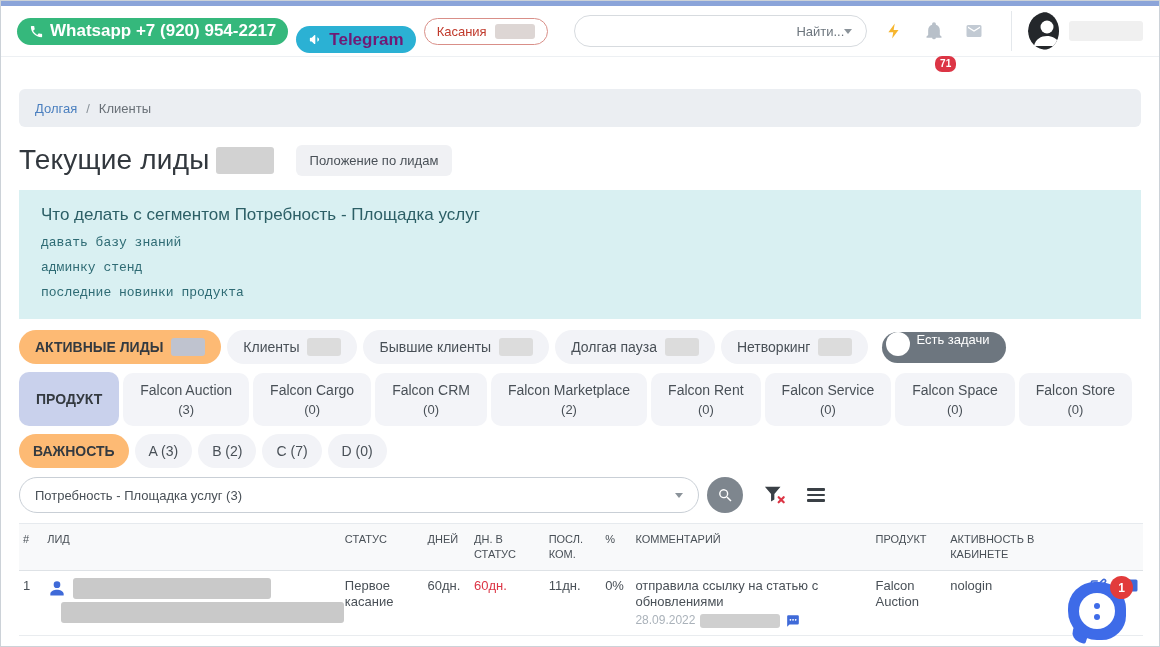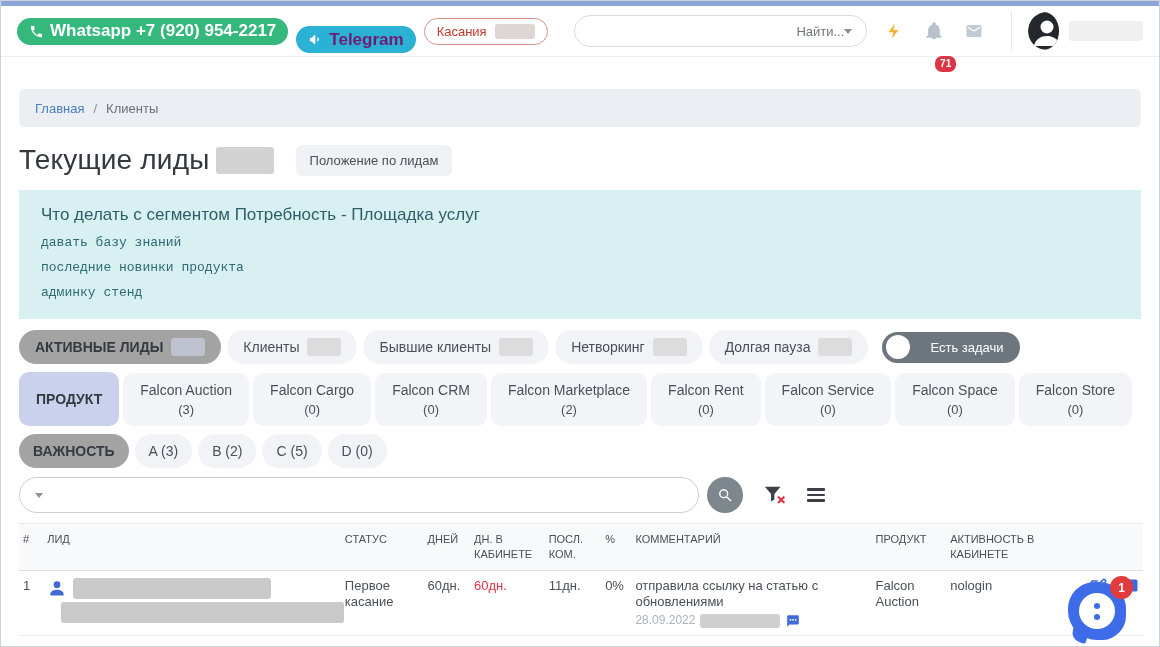--- a/index.html
+++ b/index.html
@@ -54,25 +54,25 @@
   
   .infobox { margin:14px 18px 0; background:#d9f0f2; border-radius:0; padding:15px 22px 19px; }
   .ib-title { font-size:17px; color:#2c5f66; }
   .ib-item { font-size:13px; color:#2e6b74; margin-top:10px;font-family:Liberation Mono, monospace; }
 
   
   .tabsrow { display:flex; align-items:center; margin:11px 18px 0; gap:6px; }
   .pill-tab { display:inline-flex; align-items:center; gap:8px; height:34px; padding:0 16px;
               border:none; border-radius:17px; background:#f2f3f7; color:#495057; font-size:14px;
               cursor:pointer; white-space:nowrap; font-family:"Liberation Sans", sans-serif; }
-  .pill-tab.active { background:#a3a3a3; color:#343a40; font-weight:bold; }
+  .pill-tab.active { background:#fdba74; color:#343a40; font-weight:bold; }
   .b-cnt { width:34px; height:18px; background:#dcdcdc; }
   .pill-tab.active .b-cnt { background:#bfc3cf; }
-  .toggle { display:inline-flex; align-items:center; height:31px; padding:0 16px 0 4px;
-            background:#6d767f; border-radius:16px; margin-left:8px; cursor:pointer; gap:20px; }
+  .toggle { display:inline-flex; height:31px; padding:0 16px 0 4px;
+            background:#6d767f; border-radius:16px; margin-left:8px; cursor:pointer; gap:6px; }
   .knob { width:24px; height:24px; background:#fff; border-radius:50%; }
   .toggle-label { color:#fff; font-size:13px; white-space:nowrap; }
 
   .tabsrow.products { margin-top:8px; gap:4px; }
   .prod-tab { border:none; border-radius:10px; background:#f3f4f8; color:#495057;
               padding:9px 17px; font-size:14px; text-align:center; cursor:pointer;
               font-family:"Liberation Sans", sans-serif; }
   .prod-tab.label { background:#c9d1ec; color:#343a40; font-weight:bold; height:54px;
                     display:inline-flex; align-items:center; border-radius:10px; }
   .prod-tab .pname { display:block; }
@@ -173,57 +173,57 @@
         <circle cx="19" cy="19" r="19" fill="#24272b"></circle>
         <circle cx="19" cy="15" r="6.5" fill="#fff"></circle>
         <path d="M6 34c1.5-7 7-10 13-10s11.5 3 13 10z" fill="#fff"></path>
         <path d="M12 13c0-5 3-8 7-8s7 3 7 8c0 1.5-.4 2.5-1 3.4-.3-3-1-4.4-2.5-4.4-2 0-4.5 1-7 1-1.7 0-2.6 1.5-2.7 3.6-.5-.9-.8-2-.8-3.6z" fill="#24272b" opacity="0"></path>
       </svg>
     </span>
     <span class="blur b-name"></span>
   </header>
 
   <nav class="breadcrumb">
-    <a>Главная</a>
+    <a>Долгая</a>
     <span class="sep">/</span>
     <span class="cur">Клиенты</span>
   </nav>
 
   <div class="titlerow">
     <h1>Текущие лиды</h1>
     <span class="blur b-title"></span>
     <button class="btn-light">Положение по лидам</button>
   </div>
 
   <section class="infobox">
     <div class="ib-title">Что делать с сегментом Потребность - Площадка услуг</div>
     <div class="ib-item">давать базу знаний</div>
+    <div class="ib-item">админку стенд</div>
     <div class="ib-item">последние новинки продукта</div>
-    <div class="ib-item">админку стенд</div>
   </section>
 
   <div class="tabsrow">
     <button class="pill-tab active">
       <span>АКТИВНЫЕ ЛИДЫ</span>
       <span class="blur b-cnt"></span>
     </button>
     <button class="pill-tab">
       <span>Клиенты</span>
       <span class="blur b-cnt"></span>
     </button>
     <button class="pill-tab">
       <span>Бывшие клиенты</span>
       <span class="blur b-cnt"></span>
     </button>
     <button class="pill-tab">
+      <span>Долгая пауза</span>
+      <span class="blur b-cnt"></span>
+    </button>
+    <button class="pill-tab">
       <span>Нетворкинг</span>
-      <span class="blur b-cnt"></span>
-    </button>
-    <button class="pill-tab">
-      <span>Долгая пауза</span>
       <span class="blur b-cnt"></span>
     </button>
     <div class="toggle">
       <span class="knob"></span>
       <span class="toggle-label">Есть задачи</span>
     </div>
   </div>
 
   <div class="tabsrow products">
     <button class="prod-tab label">ПРОДУКТ</button>
@@ -258,26 +258,27 @@
     <button class="prod-tab">
       <span class="pname">Falcon Store</span>
       <span class="pcount">(0)</span>
     </button>
   </div>
 
   <div class="tabsrow importance">
     <button class="pill-tab active">ВАЖНОСТЬ</button>
     <button class="pill-tab">A (3)</button>
     <button class="pill-tab">B (2)</button>
-    <button class="pill-tab">C (5)</button>
+    <button class="pill-tab">C (7)</button>
     <button class="pill-tab">D (0)</button>
   </div>
 
   <div class="filterrow">
     <div class="select">
+      <span class="sel-text">Потребность - Площадка услуг (3)</span>
       <span class="caret"></span>
     </div>
     <button class="roundbtn">
       <svg width="17" height="17" viewBox="0 0 24 24" fill="#fff">
           <path d="M15.5 14h-.8l-.3-.3a6.5 6.5 0 1 0-.7.7l.3.3v.8l5 5 1.5-1.5-5-5zm-6 0a4.5 4.5 0 1 1 0-9 4.5 4.5 0 0 1 0 9z"></path>
         </svg>
     </button>
     <button class="plainbtn">
       <svg width="24" height="22" viewBox="0 0 26 24">
         <path d="M2 3h17l-6.7 7.8V17l-3.6 2v-8.2L2 3z" fill="#3a4046"></path>
@@ -306,21 +307,21 @@
       <col style="width:74px">
         <col style="width:110px">
         <col style="width:85px">
     </colgroup>
     <thead>
       <tr>
         <th>#</th>
         <th>ЛИД</th>
         <th>СТАТУС</th>
         <th>ДНЕЙ</th>
-        <th>ДН. В КАБИНЕТЕ</th>
+        <th>ДН. В СТАТУС</th>
         <th>ПОСЛ. КОМ.</th>
         <th>%</th>
         <th>КОММЕНТАРИЙ</th>
         <th>ПРОДУКТ</th>
         <th>АКТИВНОСТЬ В КАБИНЕТЕ</th>
         <th></th>
       </tr>
     </thead>
     <tbody>
       <tr>

